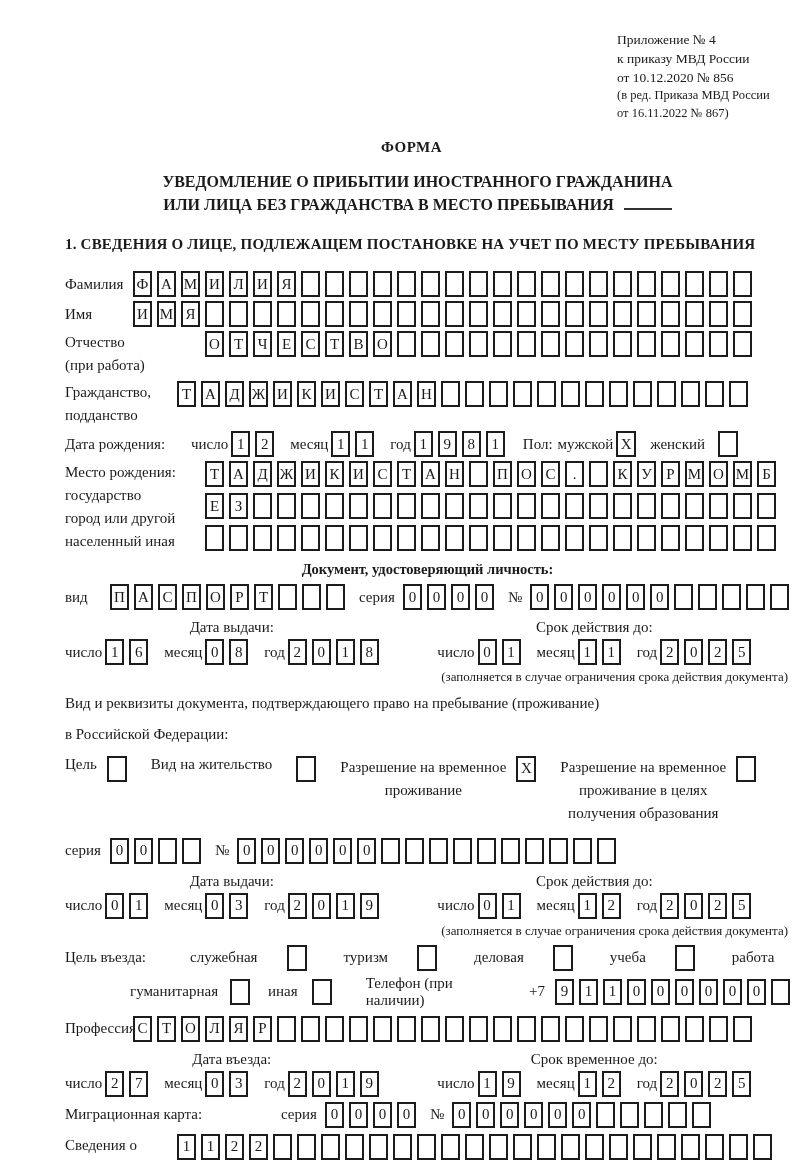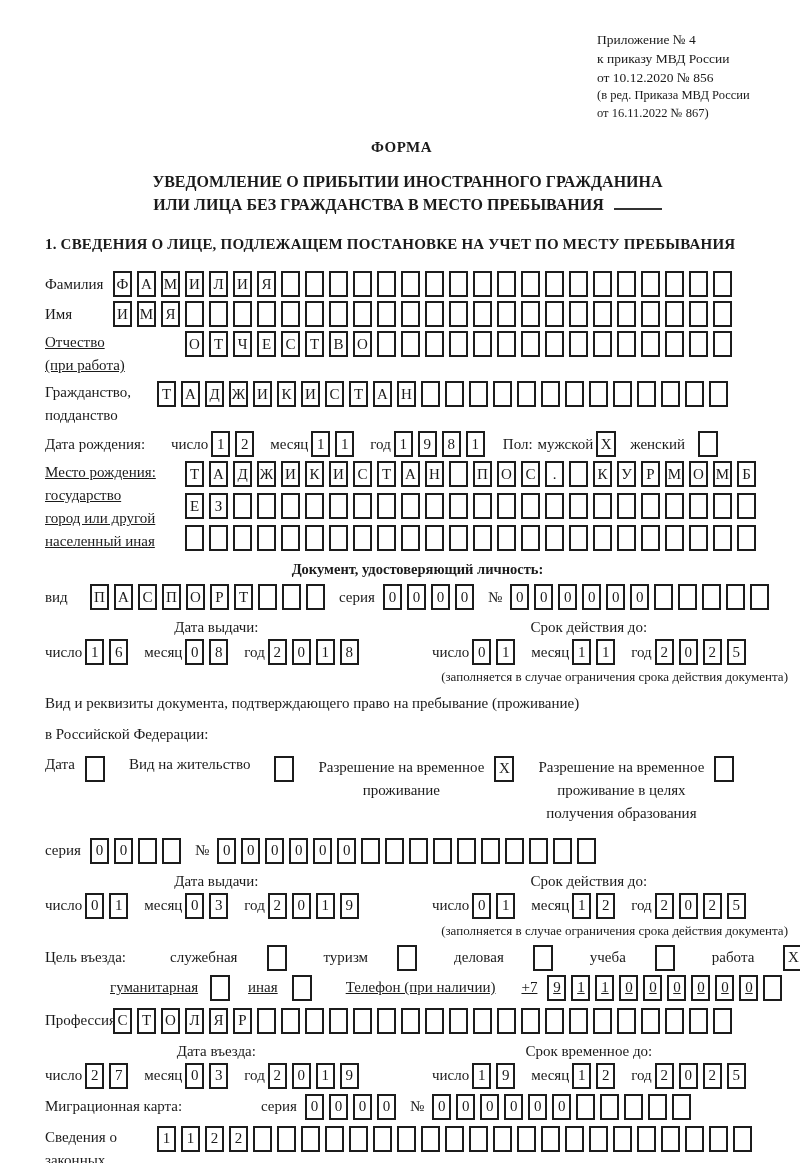--- a/index.html
+++ b/index.html
@@ -1,33 +1,33 @@
 <!DOCTYPE html>
 <html><head>
 <meta charset="utf-8">
 <style>
   * { box-sizing: border-box; margin: 0; padding: 0; }
   html,body { width:800px; height:1163px; background:#ffffff; overflow:hidden; }
   body { font-family:"Liberation Serif","DejaVu Serif",serif; color:#1a1a1a; }
-  .page { width:800px; height:1163px; padding:30px 10px 0 45px; position:relative; }
+  .page { width:800px; height:1163px; padding:30px 10px 0 65px; position:relative; }
 
   .hdr { margin-left:552px; font-size:13.5px; line-height:1.42; }
   .hdr .ed { font-size:12.5px; }
   .forma { text-align:center; padding-right:32px; font-weight:bold; font-size:15px; margin-top:16px; letter-spacing:0.5px; }
 
   .title { text-align:center; font-weight:bold; font-size:16px; margin-top:14px; line-height:1.45; margin-left:-20px; }
   .blank { display:inline-block; width:48px; border-bottom:2px solid #333; height:14px; margin-left:10px; }
 
   .sec-heading { font-weight:bold; font-size:15px; margin:20px 0 18px; letter-spacing:0.2px; }
 
   .row { display:flex; align-items:center; margin-bottom:4px; }
   .row.top { align-items:flex-start; }
   .lbl { font-size:15px; flex:none; }
   .lbl .ln { line-height:23px; white-space:nowrap; }
-  .lw68 { width:68px; } .lw112 { width:112px; } .lw140 { width:140px;text-decoration:underline; } .lw45 { width:45px; } .lw108 { width:110px; } .lw150 { width:152px; }
+  .lw68 { width:68px; } .lw112 { width:112px; } .lw140 { width:140px; } .lw45 { width:45px; } .lw108 { width:110px; } .lw150 { width:152px; }
 
   .cells { display:inline-flex; gap:5px; flex:none; }
   .cell { width:19px; height:26px; border:2px solid #1c1c1c; display:inline-flex; align-items:center; justify-content:center; font-size:15px; line-height:1; flex:none; background:#fff; }
   .stack .cells { display:flex; margin-bottom:6px; }
 
   .chk { width:20px; height:26px; border:2px solid #1c1c1c; display:inline-flex; align-items:center; justify-content:center; font-size:15px; flex:none; background:#fff; }
 
   .dl { font-size:15px; flex:none; margin:0 3px 0 16px; }
   .dl.first { margin-left:0; }
   .dates { display:flex; margin:9px 0 2px; }
@@ -399,21 +399,21 @@
       </div>
       <div class="fnote">(заполняется в случае ограничения срока действия документа)</div>
     </div>
   </div>
 
   <div class="plain">Вид и реквизиты документа, подтверждающего право на пребывание (проживание)</div>
   <div class="plain">в Российской Федерации:</div>
 
   <div class="options">
     <div class="opt">
-      <span class="optlbl">Дата</span>
+      <span class="optlbl">Цель</span>
       <span class="chk"></span>
     </div>
     <div class="opt">
       <span class="optlbl">Вид на жительство</span>
       <span class="chk" style="margin-left:14px"></span>
     </div>
     <div class="opt">
       <span class="optlines">
         <span style="display:block">Разрешение на временное</span>
         <span style="display:block">проживание</span>
@@ -518,21 +518,21 @@
     <span class="optlbl">учеба</span>
     <span class="chk"></span>
     <span class="optlbl">работа</span>
     <span class="chk">X</span>
     <span class="optlbl">частная</span>
     <span class="chk"></span>
     <span class="optlbl">транзит</span>
     <span class="chk"></span>
   </div>
 
-  <div class="row purpose" style="margin-top:3px; padding-left:65px;text-decoration:underline;">
+  <div class="row purpose" style="margin-top:3px; padding-left:65px;">
     <span class="optlbl first">гуманитарная</span>
     <span class="chk" style="margin-left:8px"></span>
     <span class="optlbl" style="margin-left:18px">иная</span>
     <span class="chk" style="margin-left:10px"></span>
     <span class="optlbl" style="margin-left:34px">Телефон (при наличии)</span>
     <span class="optlbl" style="margin-left:22px">+7</span>
     <span class="cells" style="margin-left:6px">
         <span class="cell">9</span>
         <span class="cell">1</span>
         <span class="cell">1</span>

